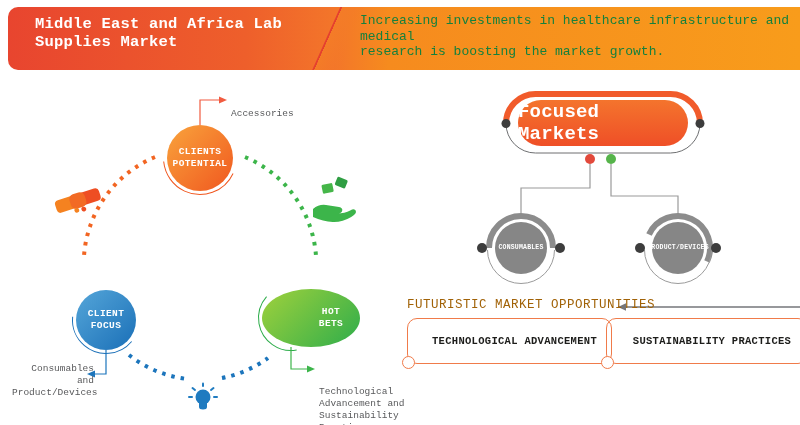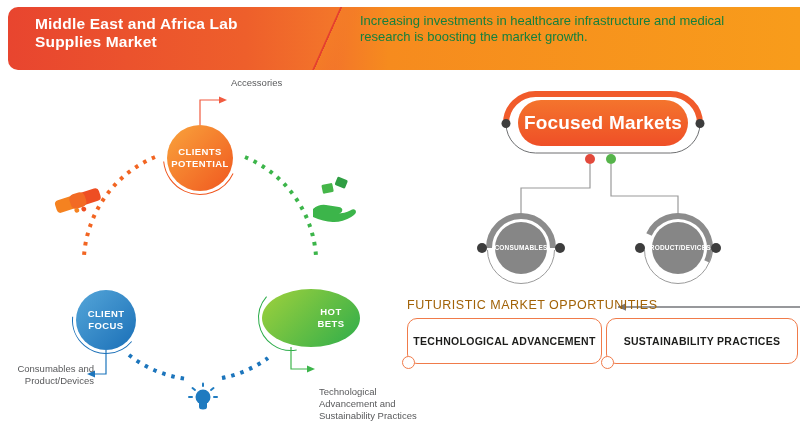--- a/index.html
+++ b/index.html
@@ -1,17 +1,17 @@
 <!DOCTYPE html>
 <html><head>
 <meta charset="utf-8">
 <style>
   html,body{margin:0;padding:0;background:#fff;}
   #canvas{position:relative;width:800px;height:425px;background:#fff;overflow:hidden;
-          font-family:Liberation Sans, sans-serif;}
+          font-family:Liberation Mono, monospace;}
   .abs{position:absolute;}
   .pre{white-space:pre-line;}
 
   
   #header{left:8px;top:7px;width:792px;height:63px;border-radius:10px 0 0 10px;
     background:linear-gradient(90deg,#e8452f 0%,#ee5f2b 30%,#f3752a 41%,#f68b1e 48%,#f89c1b 100%);
     overflow:hidden;}
   #header .slash{position:absolute;left:318px;top:-8px;width:26px;height:80px;
     background:linear-gradient(90deg,#e5402e 0%,#e5402e 7%,#f47c27 8%,rgba(248,150,30,0) 100%);
     transform:skewX(-24deg);}
@@ -22,38 +22,38 @@
   .node{display:flex;align-items:center;justify-content:center;text-align:center;
         border-radius:50%;color:#fff;font-weight:bold;z-index:2;}
   #node-clients{left:167px;top:125px;width:66px;height:66px;font-size:9.5px;line-height:12px;letter-spacing:.4px;
     background:linear-gradient(135deg,#f9a43c 0%,#f0571f 100%);}
   #node-focus{left:76px;top:290px;width:60px;height:60px;font-size:9.5px;line-height:12px;letter-spacing:.4px;
     background:linear-gradient(135deg,#55a6d9 0%,#1a6fb7 100%);}
   #node-hotbets{left:262px;top:289px;width:58px;height:58px;font-size:9.5px;line-height:12px;letter-spacing:.4px;
     background:linear-gradient(135deg,#a0d13c 0%,#2ead4b 100%);padding-left:40px;}
 
   .callout{color:#58595b;font-size:9.5px;line-height:12px;z-index:2;}
-  #callout-accessories{left:231px;top:77px;}
+  #callout-accessories{left:231px;top:108px;}
   #callout-focus{left:12px;top:363px;width:82px;text-align:right;}
   #callout-hotbets{left:319px;top:364px;width:104px;text-align:left;margin-top:22px;}
 
   
   #fm-pill{left:518px;top:100px;width:170px;height:46px;border-radius:23px;z-index:2;
     display:flex;align-items:center;justify-content:center;
     background:linear-gradient(180deg,#f4742d 0%,#ef4f27 100%);
     color:#fff;font-weight:bold;font-size:19px;letter-spacing:.2px;}
   .gray-label{color:#fff;font-size:6.5px;font-weight:600;letter-spacing:.2px;text-align:center;z-index:2;}
   #lbl-consumables{left:481px;top:244px;width:80px;}
   #lbl-products{left:638px;top:244px;width:80px;}
 
   
   #opp-heading{left:407px;top:298px;font-size:12.5px;letter-spacing:.5px;color:#a16207;z-index:2;}
   .opp-box{top:318px;height:44px;border:1px solid #f07b4a;border-radius:10px;z-index:2;
     display:flex;align-items:center;justify-content:center;
-    color:#1d1d1b;font-weight:bold;font-size:10.5px;letter-spacing:.3px;text-align:center;}
+    color:#1d1d1b;font-weight:bold;font-size:10.5px;letter-spacing:.3px;text-align:center;padding-left:10px;}
   #opp-box-1{left:407px;width:193px;}
   #opp-box-2{left:606px;width:190px;}
   .corner-dot{position:absolute;left:-6px;bottom:-6px;width:11px;height:11px;border-radius:50%;
     background:#fff;border:1.5px solid #f07b4a;}
 
   svg#lines{position:absolute;left:0;top:0;z-index:1;}
 </style>
 </head>
 <body>
 

